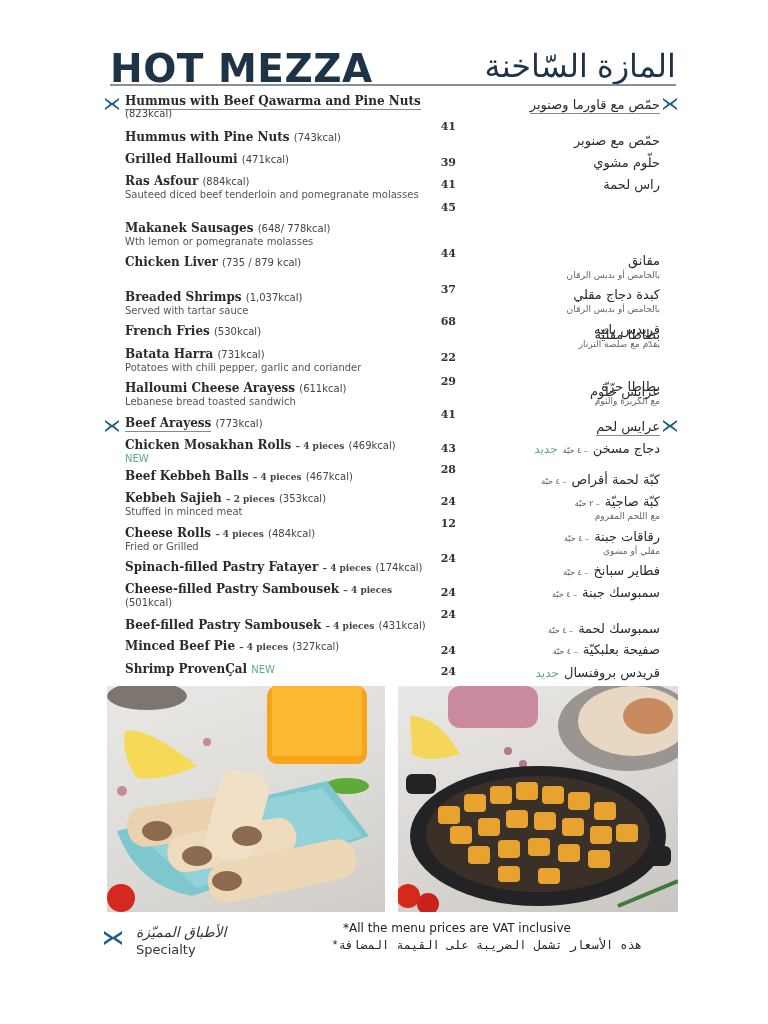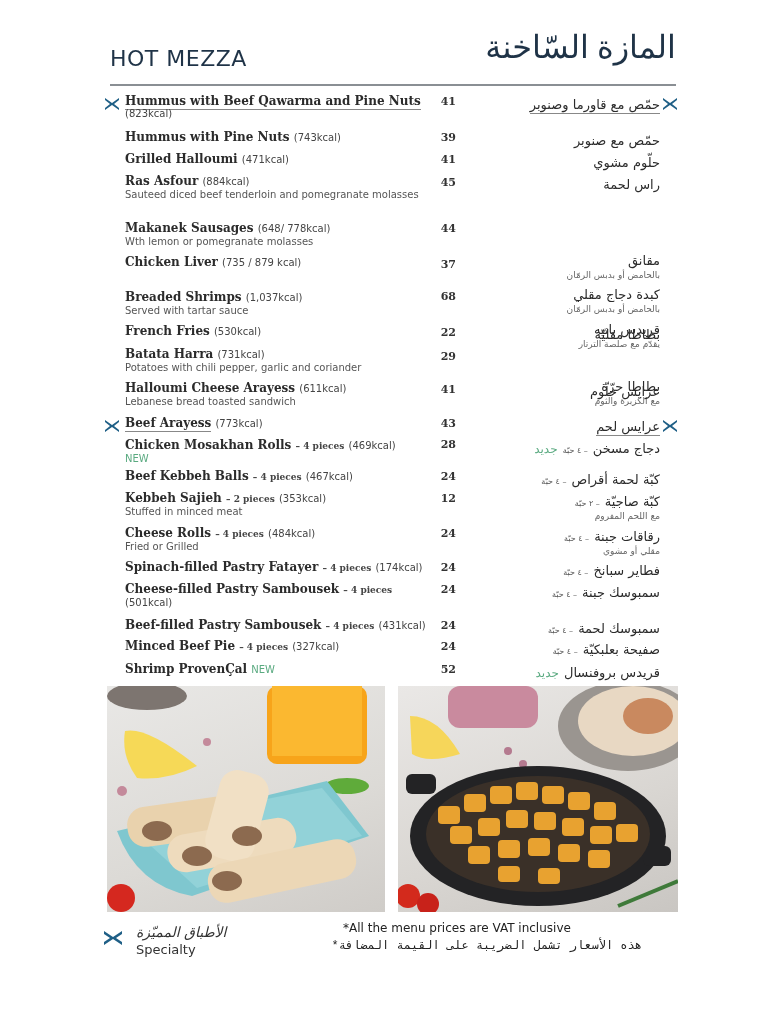--- a/index.html
+++ b/index.html
@@ -1,29 +1,29 @@
 <!DOCTYPE html>
 <html><head>
 <meta charset="utf-8">
 <style>
   html, body { margin:0; padding:0; background:#ffffff; }
   body { width:768px; height:1024px; position:relative; overflow:hidden; font-family:"DejaVu Serif", serif; color:#2a2a2a; }
-  .page-title { position:absolute; left:110px; top:46px; font-family:"DejaVu Sans", sans-serif; font-weight:normal; font-size:22px; color:#1f3347; letter-spacing:0.5px; }
-  .page-title-ar { position:absolute; right:92px; top:28px; font-family:Liberation Serif, serif; font-size:32px; color:#1f3347; direction:rtl; }
+  .page-title { position:absolute; left:110px; top:46px; font-family:"DejaVu Sans", sans-serif; font-weight:bold; font-size:39px; color:#1f3347; letter-spacing:0.5px; }
+  .page-title-ar { position:absolute; right:92px; top:47px; font-family:Liberation Sans, sans-serif; font-size:32px; color:#1f3347; direction:rtl; }
   .title-rule { position:absolute; left:110px; right:92px; top:84px; height:2px; background:#8a8f94; }
 
   .menu { position:absolute; left:0; top:94px; width:768px; }
   .row { position:absolute; left:0; width:768px; }
   .en { position:absolute; left:125px; width:305px; }
   .name { font-family:"DejaVu Serif", serif; font-weight:bold; font-size:12px; color:#2b2b2b; line-height:14px; white-space:nowrap; }
   .kcal { font-family:"DejaVu Sans", sans-serif; font-weight:normal; font-size:10px; color:#444; }
   .pieces { font-family:"DejaVu Serif", serif; font-weight:bold; font-size:9px; color:#444; }
   .desc { font-family:"DejaVu Sans", sans-serif; font-size:10px; color:#555; line-height:12px; }
   .new { font-family:"DejaVu Sans", sans-serif; font-size:10px; color:#5aaa80; font-weight:normal; }
-  .price-l { position:absolute; left:432px; width:24px; text-align:right; font-family:"DejaVu Serif", serif; font-weight:bold; font-size:11px; color:#333; }
+  .price-l { position:absolute; left:432px; width:24px; text-align:right; font-family:"DejaVu Serif", serif; font-weight:bold; font-size:11px; color:#333;margin-top:25px; }
   .ar { position:absolute; right:108px; width:230px; text-align:right; direction:rtl; }
   .ar-name { font-family:"DejaVu Sans", sans-serif; font-size:13px; color:#2b2b2b; line-height:16px;margin-top:32px; }
   .ar-small { font-size:8px; color:#555; }
   .ar-desc { font-family:"DejaVu Sans", sans-serif; font-size:9px; color:#666; line-height:12px; }
   .ar-new { color:#5aaa80; font-size:12px; }
   .specialty-x { position:absolute; left:104px; width:16px; height:14px; }
   .specialty-x-ar { position:absolute; right:90px; width:16px; height:14px; }
   .underline { border-bottom:1px solid #888; padding-bottom:1px; }
 
   .photo { position:absolute; top:686px; height:226px; overflow:hidden; }

